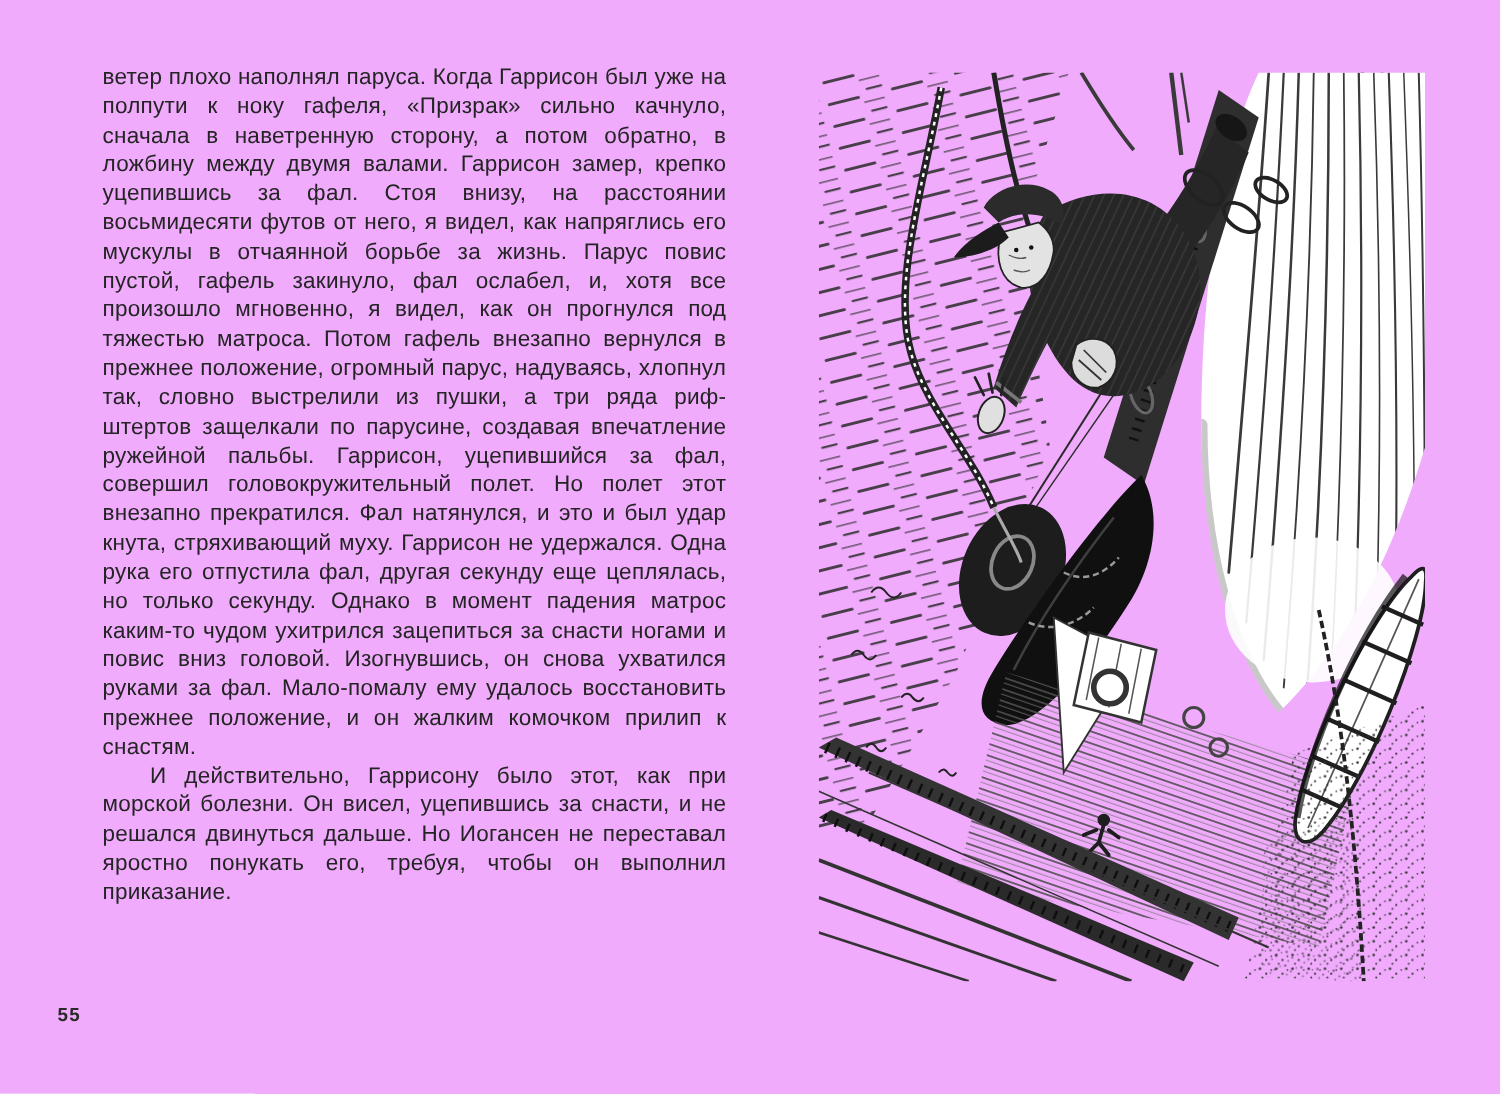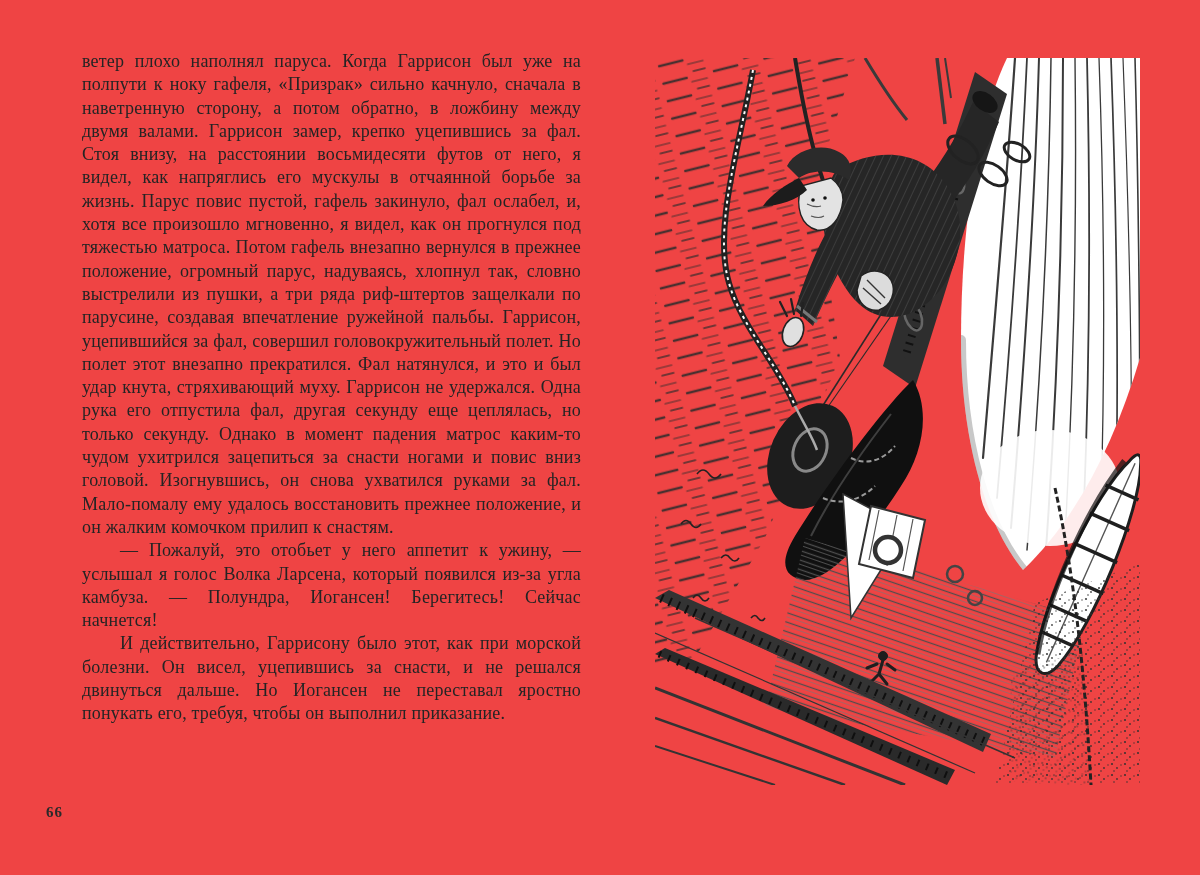--- a/index.html
+++ b/index.html
@@ -1,18 +1,18 @@
 <!DOCTYPE html>
 <html lang="ru"><head>
 <meta charset="utf-8">
 <style>
   html,body{margin:0;padding:0;background:#ffffff;}
   .spread{
-    position:relative;width:1200px;height:875px;background:#ef4444;
-    overflow:hidden;font-family:Liberation Serif, serif;
+    position:relative;width:1200px;height:875px;background:#f0abfc;
+    overflow:hidden;font-family:Liberation Sans, sans-serif;
   }
   .left-page{position:absolute;left:0;top:0;width:600px;height:875px;}
   .text-block{
     position:absolute;left:82px;top:50px;width:499px;
     font-size:18px;line-height:23.3px;letter-spacing:0.2px;
     color:#242424;text-align:justify;
   }
   .text-block p{margin:0;padding:0;}
   .text-block p.indent{text-indent:38px;}
   .page-number{
@@ -23,24 +23,23 @@
   .illustration{position:absolute;left:55px;top:58px;width:485px;height:727px;}
 </style>
 </head>
 <body>
 
 <div class="spread">
 
   <div class="left-page">
     <div class="text-block">
       <p>ветер плохо наполнял паруса. Когда Гаррисон был уже на полпути к ноку гафеля, «Призрак» сильно качнуло, сначала в наветренную сторону, а потом обратно, в ложбину между двумя валами. Гаррисон замер, крепко уцепившись за фал. Стоя внизу, на расстоянии восьмидесяти футов от него, я видел, как напряглись его мускулы в отчаянной борьбе за жизнь. Парус повис пустой, гафель закинуло, фал ослабел, и, хотя все произошло мгновенно, я видел, как он прогнулся под тяжестью матроса. Потом гафель внезапно вернулся в прежнее положение, огромный парус, надуваясь, хлопнул так, словно выстрелили из пушки, а три ряда риф-штертов защелкали по парусине, создавая впечатление ружейной пальбы. Гаррисон, уцепившийся за фал, совершил головокружительный полет. Но полет этот внезапно прекратился. Фал натянулся, и это и был удар кнута, стряхивающий муху. Гаррисон не удержался. Одна рука его отпустила фал, другая секунду еще цеплялась, но только секунду. Однако в момент падения матрос каким-то чудом ухитрился зацепиться за снасти ногами и повис вниз головой. Изогнувшись, он снова ухватился руками за фал. Мало-помалу ему удалось восстановить прежнее положение, и он жалким комочком прилип к снастям.</p>
-      <p class="indent">— Пожалуй, это отобьет у него аппетит к ужину, — услышал я голос Волка Ларсена, который появился из-за угла камбуза. — Полундра, Иогансен! Берегитесь! Сейчас начнется!</p>
       <p class="indent">И действительно, Гаррисону было этот, как при морской болезни. Он висел, уцепившись за снасти, и не решался двинуться дальше. Но Иогансен не переставал яростно понукать его, требуя, чтобы он выполнил приказание.</p>
     </div>
-    <div class="page-number">66</div>
+    <div class="page-number">55</div>
   </div>
 
   <div class="right-page">
     <svg class="illustration" viewBox="0 0 485 727" xmlns="http://www.w3.org/2000/svg" role="img">
       <defs>
         <pattern id="sea" width="52" height="18" patternUnits="userSpaceOnUse" patternTransform="rotate(-14)">
           <path d="M2,9 h24" stroke="#2c2c2c" stroke-width="2.4" stroke-linecap="round" fill="none"></path>
           <path d="M34,4 h12" stroke="#2c2c2c" stroke-width="1.6" stroke-linecap="round" fill="none"></path>
           <path d="M30,14 h16" stroke="#2c2c2c" stroke-width="1.1" stroke-linecap="round" fill="none"></path>
         </pattern>

